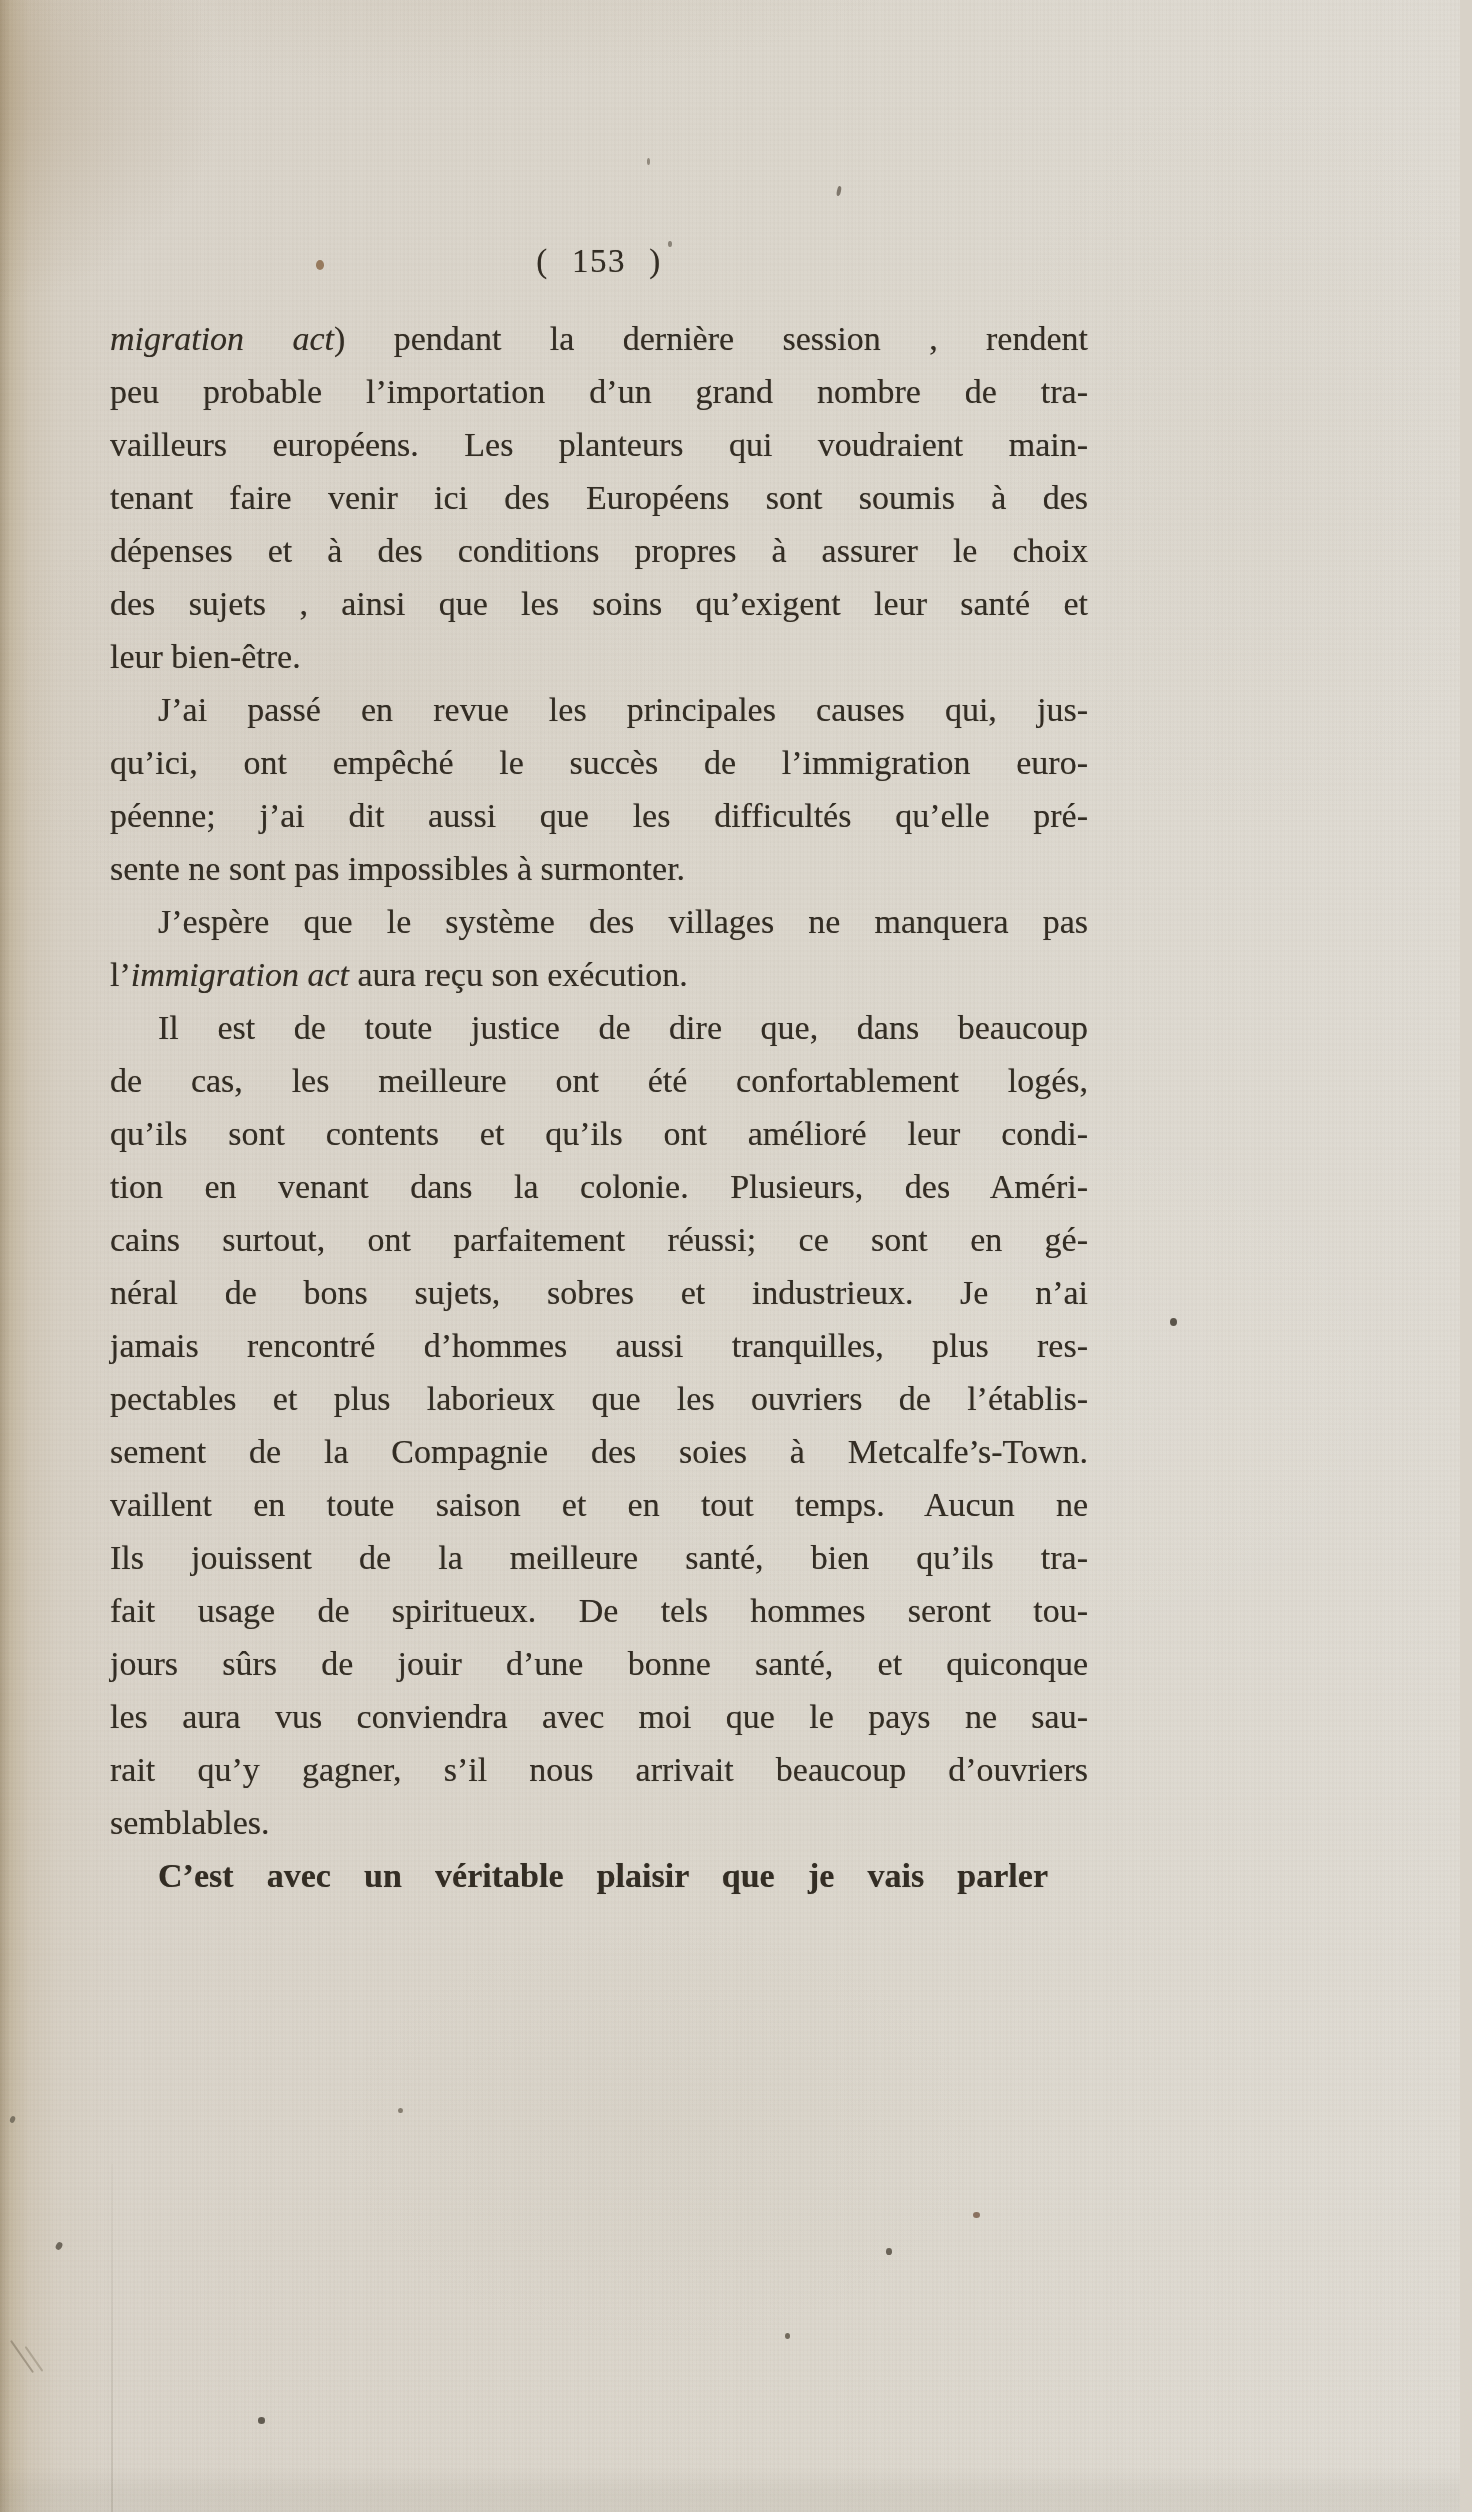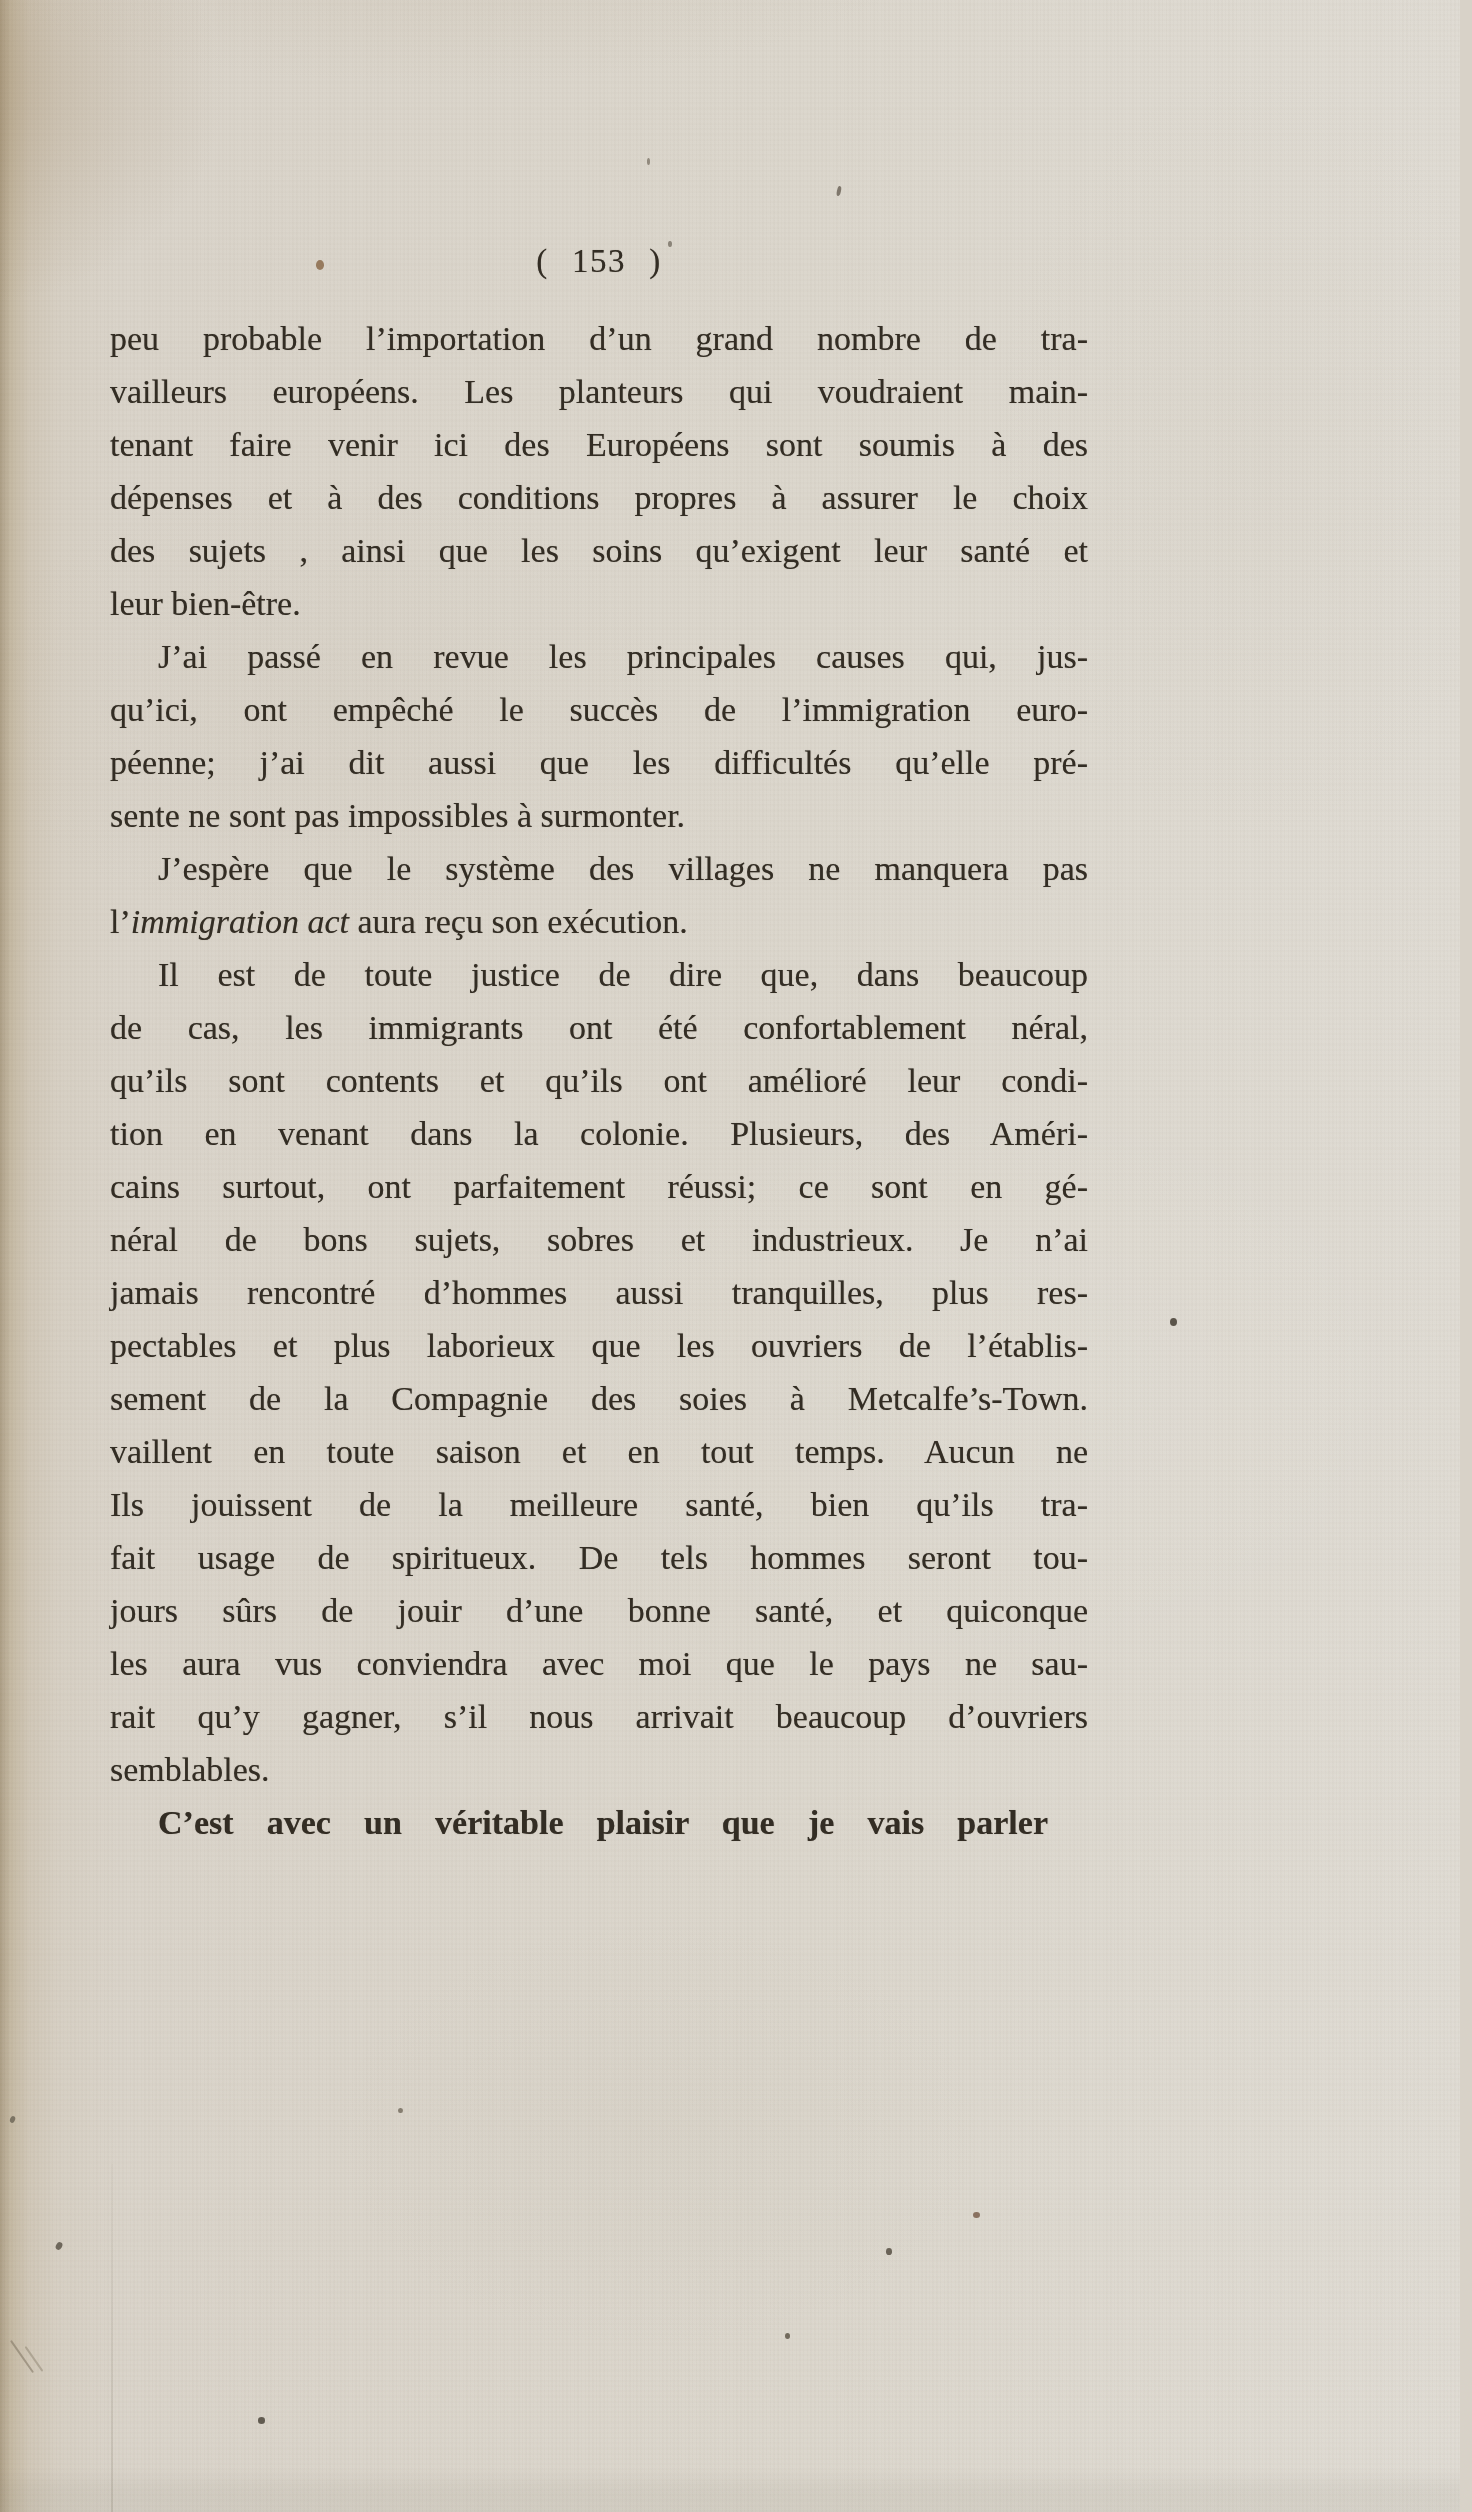--- a/index.html
+++ b/index.html
@@ -71,34 +71,35 @@
 </head>
 <body>
 
 <div class="page">
   <div class="paper-texture"></div>
   <div class="corner-shade"></div>
 
   <div class="page-number">( 153 )</div>
 
   <div class="text-block" id="text-block">
+      <div class="line"><span class="it">migration act</span><span>) pendant la dernière session , rendent</span></div>
       <div class="line"><span>peu probable l’importation d’un grand nombre de tra-</span></div>
       <div class="line"><span>vailleurs européens. Les planteurs qui voudraient main-</span></div>
       <div class="line"><span>tenant faire venir ici des Européens sont soumis à des</span></div>
       <div class="line"><span>dépenses et à des conditions propres à assurer le choix</span></div>
       <div class="line"><span>des sujets , ainsi que les soins qu’exigent leur santé et</span></div>
       <div class="line para-end"><span>leur bien-être.</span></div>
       <div class="line indent"><span>J’ai passé en revue les principales causes qui, jus-</span></div>
       <div class="line"><span>qu’ici, ont empêché le succès de l’immigration euro-</span></div>
       <div class="line"><span>péenne; j’ai dit aussi que les difficultés qu’elle pré-</span></div>
       <div class="line para-end"><span>sente ne sont pas impossibles à surmonter.</span></div>
       <div class="line indent"><span>J’espère que le système des villages ne manquera pas</span></div>
       <div class="line para-end"><span>l’</span><span class="it">immigration act</span><span> aura reçu son exécution.</span></div>
       <div class="line indent"><span>Il est  de toute justice de dire que,  dans beaucoup</span></div>
-      <div class="line"><span>de cas, les immigrants ont été confortablement néral,</span></div>
+      <div class="line"><span>de cas, les meilleure ont été confortablement logés,</span></div>
       <div class="line"><span>qu’ils sont contents et qu’ils ont amélioré leur condi-</span></div>
       <div class="line"><span>tion en venant dans la colonie. Plusieurs,  des Améri-</span></div>
       <div class="line"><span>cains surtout, ont parfaitement réussi; ce sont en gé-</span></div>
       <div class="line"><span>néral de bons sujets,  sobres et industrieux.  Je n’ai</span></div>
       <div class="line"><span>jamais rencontré d’hommes aussi tranquilles, plus res-</span></div>
       <div class="line"><span>pectables et plus laborieux que les ouvriers de l’établis-</span></div>
       <div class="line"><span>sement de la Compagnie des soies à Metcalfe’s-Town.</span></div>
       <div class="line"><span>vaillent en toute saison et en tout temps. Aucun ne</span></div>
       <div class="line"><span>Ils jouissent de la meilleure santé,  bien qu’ils tra-</span></div>
       <div class="line"><span>fait usage de spiritueux. De tels hommes seront tou-</span></div>

